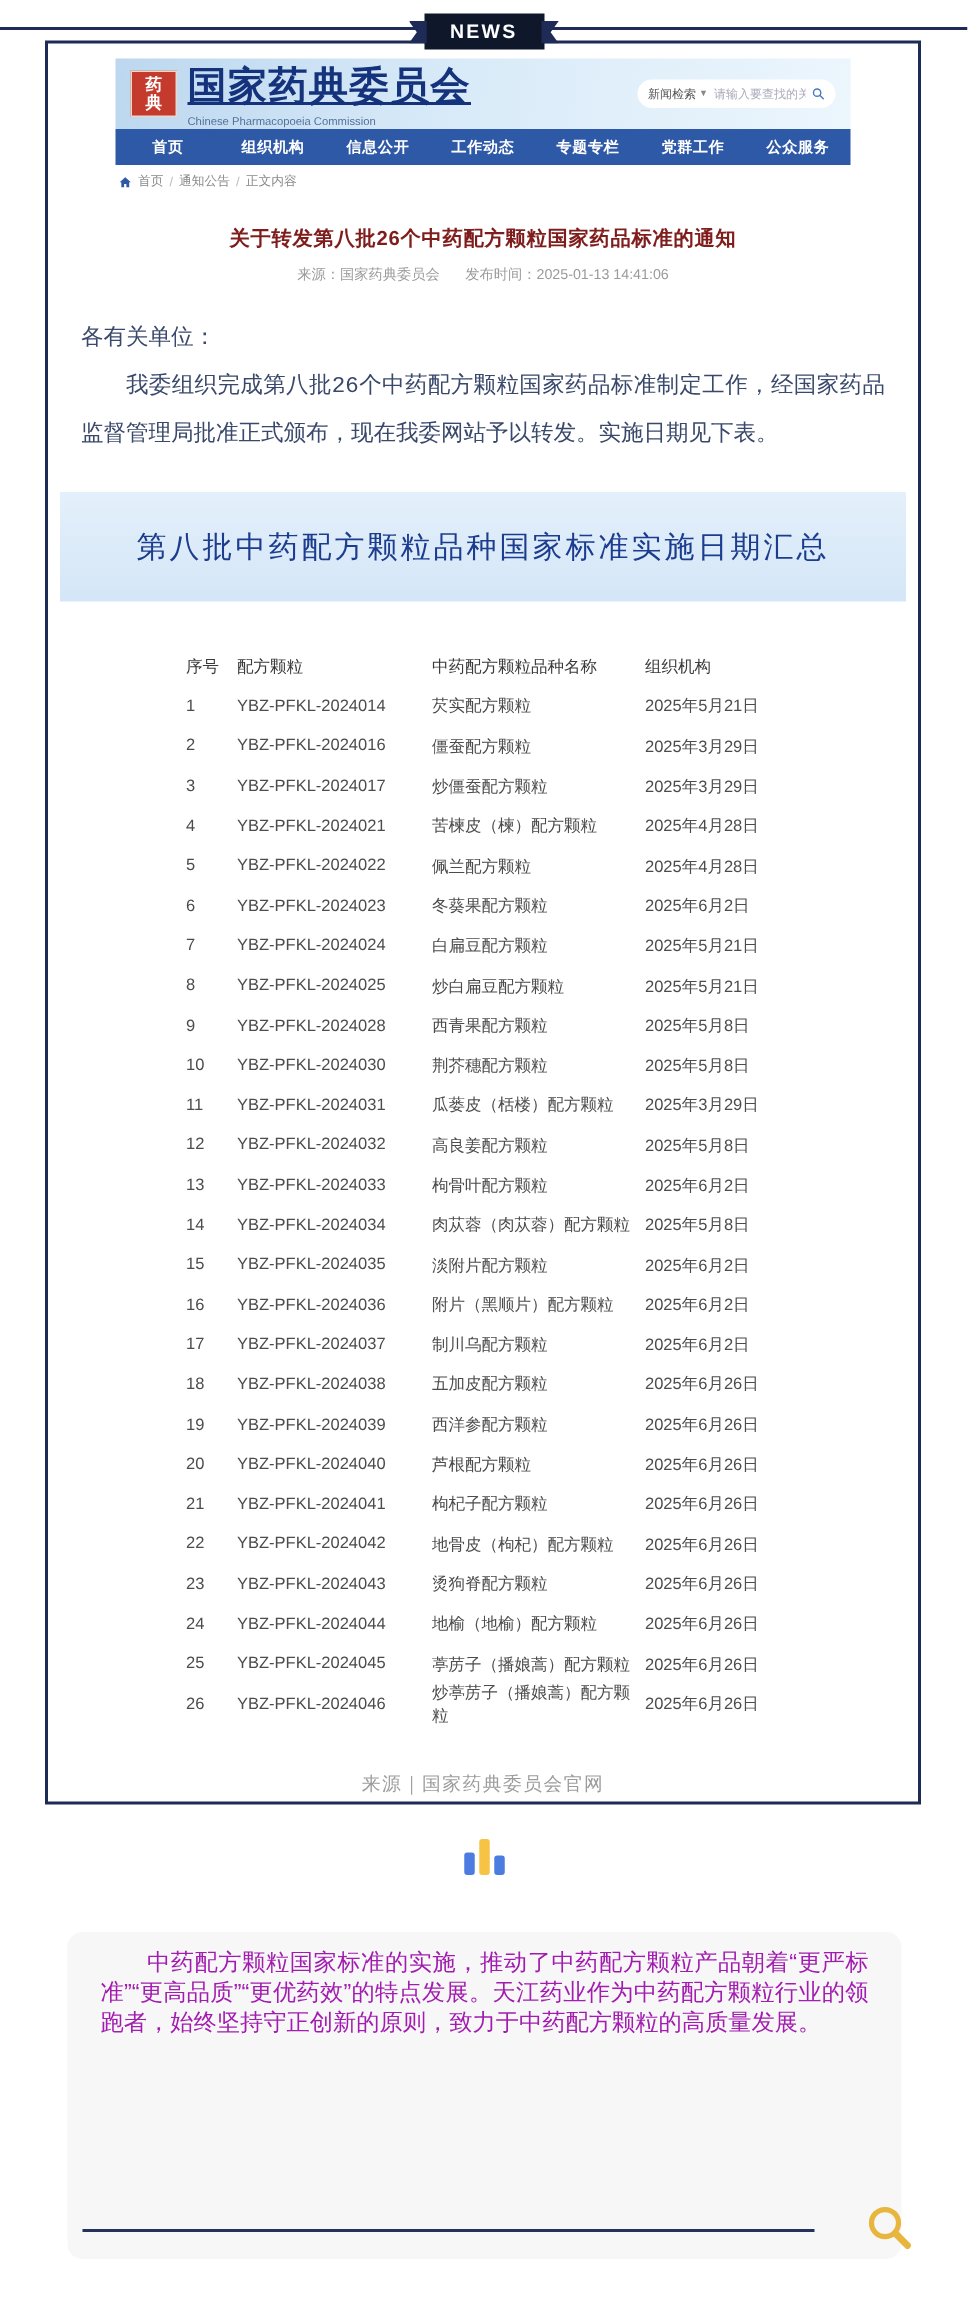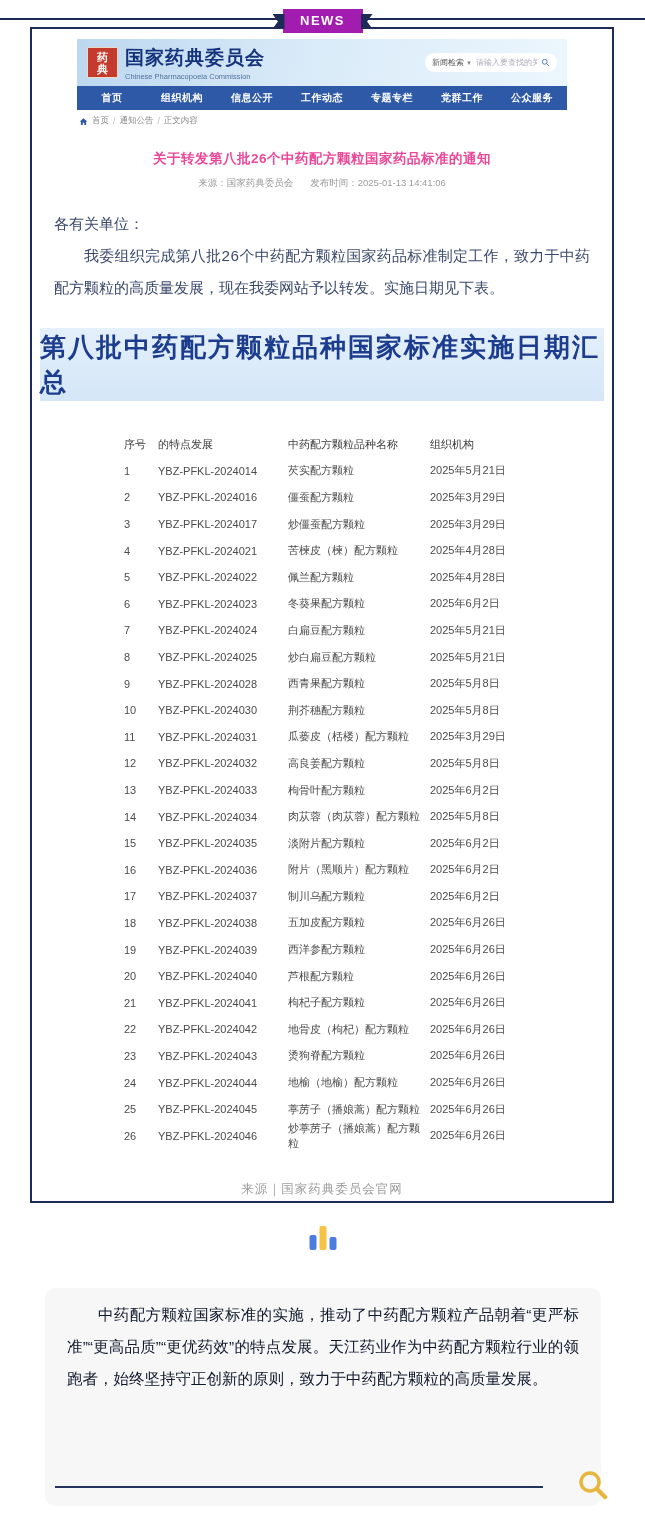--- a/index.html
+++ b/index.html
@@ -5,21 +5,21 @@
   * { margin:0; padding:0; box-sizing:border-box; }
   html,body { width:645px; }
   body {
     position:relative; height:1531px; background:#ffffff;
     font-family:"Liberation Sans", sans-serif; overflow:hidden;
   }
   
   .top-line { position:absolute; top:18px; left:0; width:645px; height:2px; background:#1e2b57; }
   .news-ribbon {
     position:absolute; top:9px; left:50%; transform:translateX(-50%);
-    width:80px; height:24px; background:#a21caf; color:#fff; z-index:3;
+    width:80px; height:24px; background:#0f172a; color:#fff; z-index:3;
     font-size:13px; font-weight:bold; letter-spacing:1.5px;
     text-align:center; line-height:24px;
   }
   .news-ribbon::before, .news-ribbon::after {
     content:""; position:absolute; top:5px; width:12px; height:15px; background:#1e2b57;
   }
   .news-ribbon::before { left:-10px; clip-path:polygon(0 0,100% 0,100% 100%,0 100%,45% 50%); }
   .news-ribbon::after  { right:-10px; clip-path:polygon(0 0,100% 0,55% 50%,100% 100%,0 100%); }
 
   
@@ -32,21 +32,21 @@
   .site-header {
     height:47px; display:flex; align-items:center; padding:0 10px;
     background:linear-gradient(100deg,#bcd7ef 0%,#d8eaf8 45%,#ecf6fd 100%);
   }
   .seal {
     width:31px; height:31px; background:#c43a2d; color:#fff; flex:0 0 auto;
     display:flex; flex-direction:column; align-items:center; justify-content:center;
     font-size:11px; font-weight:bold; line-height:12px; border:1px solid #e8d9c8;
   }
   .logo-text { margin-left:7px; }
-  .site-title { font-size:19px; font-weight:bold; color:#15337c; letter-spacing:1px; }
+  .site-title { font-size:26px; font-weight:bold; color:#15337c; letter-spacing:1px;text-decoration:underline; }
   .site-subtitle { font-size:7.5px; color:#53719a; margin-top:1px; }
   .search-pill {
     margin-left:auto; width:132px; height:19px; background:#fff; border-radius:10px;
     display:flex; align-items:center; padding:0 7px; gap:4px; font-size:8px;
   }
   .search-cat { color:#555; white-space:nowrap; display:flex; align-items:center; gap:2px; }
   .chev { font-size:6px; color:#888; }
   .search-placeholder { color:#aab; flex:1; white-space:nowrap; overflow:hidden; }
   .mini-mag { width:9px; height:9px; flex:0 0 auto; }
 
@@ -56,29 +56,29 @@
     color:#fff; font-size:10px; font-weight:bold; letter-spacing:0.5px; cursor:pointer;
   }
   .breadcrumb {
     width:490px; margin:0 auto; height:22px; display:flex; align-items:center; gap:4px;
     font-size:8.5px; color:#8a8a8a; padding-left:2px;
   }
   .crumb-sep { color:#bbb; }
   .home-ic { width:9px; height:9px; }
 
   
-  .article-title { margin-top:18px; text-align:center; font-size:13.5px; font-weight:bold; color:#ec4899; letter-spacing:0.5px; }
+  .article-title { margin-top:18px; text-align:center; font-size:13.5px; font-weight:bold; color:#7f1d1d; letter-spacing:0.5px; }
   .article-meta { margin-top:9px; display:flex; justify-content:center; gap:17px; font-size:9.5px; color:#9b9b9b; }
   .article-body { margin:20px 22px 0; font-size:15px; color:#39486b; line-height:32px; text-align:justify;font-family:Liberation Mono, monospace; }
   .p-indent { text-indent:2em; }
   .banner {
     margin:22px auto 0; width:564px; height:73px;
     background:linear-gradient(180deg,#e4f0fb 0%,#d4e6f7 100%);
     display:flex; align-items:center; justify-content:center;
-    font-size:26px; font-weight:bold; color:#1c3c8e; letter-spacing:2px;
+    font-size:20px; font-weight:normal; color:#1c3c8e; letter-spacing:2px;
   }
   
   .data-table { width:396px; margin:30px auto 0; font-size:11px; color:#4c4c4c; }
   .t-row { display:flex; height:26.6px; align-items:center; text-align:left; }
   .t-row.header { color:#3a3a3a; }
   .col-no { width:34px; }
   .col-code { width:130px; }
   .col-name { width:142px; }
   .col-date { width:90px; }
   .article-source { margin-top:32px; text-align:center; font-size:12.5px; color:#9c9c9c; letter-spacing:1px; }
@@ -88,21 +88,21 @@
   .bar { width:7px; border-radius:2px; }
   .bar.b1 { height:15px; background:#4d7ce0; }
   .bar.b2 { height:24px; background:#f6c344; }
   .bar.b3 { height:13px; background:#4d7ce0; }
 
   
   .summary-box {
     position:absolute; top:1288px; left:45px; width:556px; height:218px;
     background:#f7f7f8; border-radius:10px; padding:11px 22px 0;
   }
-  .summary-p { font-size:15.5px; line-height:32px; color:#0f172a; text-align:justify; text-indent:2em; }
+  .summary-p { font-size:15.5px; line-height:20px; color:#a21caf; text-align:justify; text-indent:2em; }
   .num { font-weight:bold; font-size:17px; }
   .summary-rule { position:absolute; left:10px; right:58px; bottom:18px; height:2px; background:#24335c; }
   .summary-mag { position:absolute; right:-10px; bottom:2px; width:36px; height:36px; }
 </style>
 </head>
 <body>
 
 <div class="top-line"></div>
 <div class="news-ribbon">NEWS</div>
 
@@ -152,29 +152,29 @@
   </div>
 
   <div class="article-title">关于转发第八批26个中药配方颗粒国家药品标准的通知</div>
   <div class="article-meta">
     <span>来源：国家药典委员会</span>
     <span>发布时间：2025-01-13 14:41:06</span>
   </div>
 
   <div class="article-body">
     <div>各有关单位：</div>
-    <div class="p-indent">我委组织完成第八批26个中药配方颗粒国家药品标准制定工作，致力于中药配方颗粒的高质量发展，现在我委网站予以转发。实施日期见下表。</div>
+    <div class="p-indent">我委组织完成第八批26个中药配方颗粒国家药品标准制定工作，经国家药品监督管理局批准正式颁布，现在我委网站予以转发。实施日期见下表。</div>
   </div>
 
   <div class="banner">第八批中药配方颗粒品种国家标准实施日期汇总</div>
 
   <div class="data-table">
     <div class="t-row header">
       <div class="col-no">序号</div>
-      <div class="col-code">的特点发展</div>
+      <div class="col-code">配方颗粒</div>
       <div class="col-name">中药配方颗粒品种名称</div>
       <div class="col-date">组织机构</div>
     </div>
     <div>
         <div class="t-row">
           <div class="col-no">1</div>
           <div class="col-code">YBZ-PFKL-2024014</div>
           <div class="col-name">芡实配方颗粒</div>
           <div class="col-date">2025年5月21日</div>
         </div>

